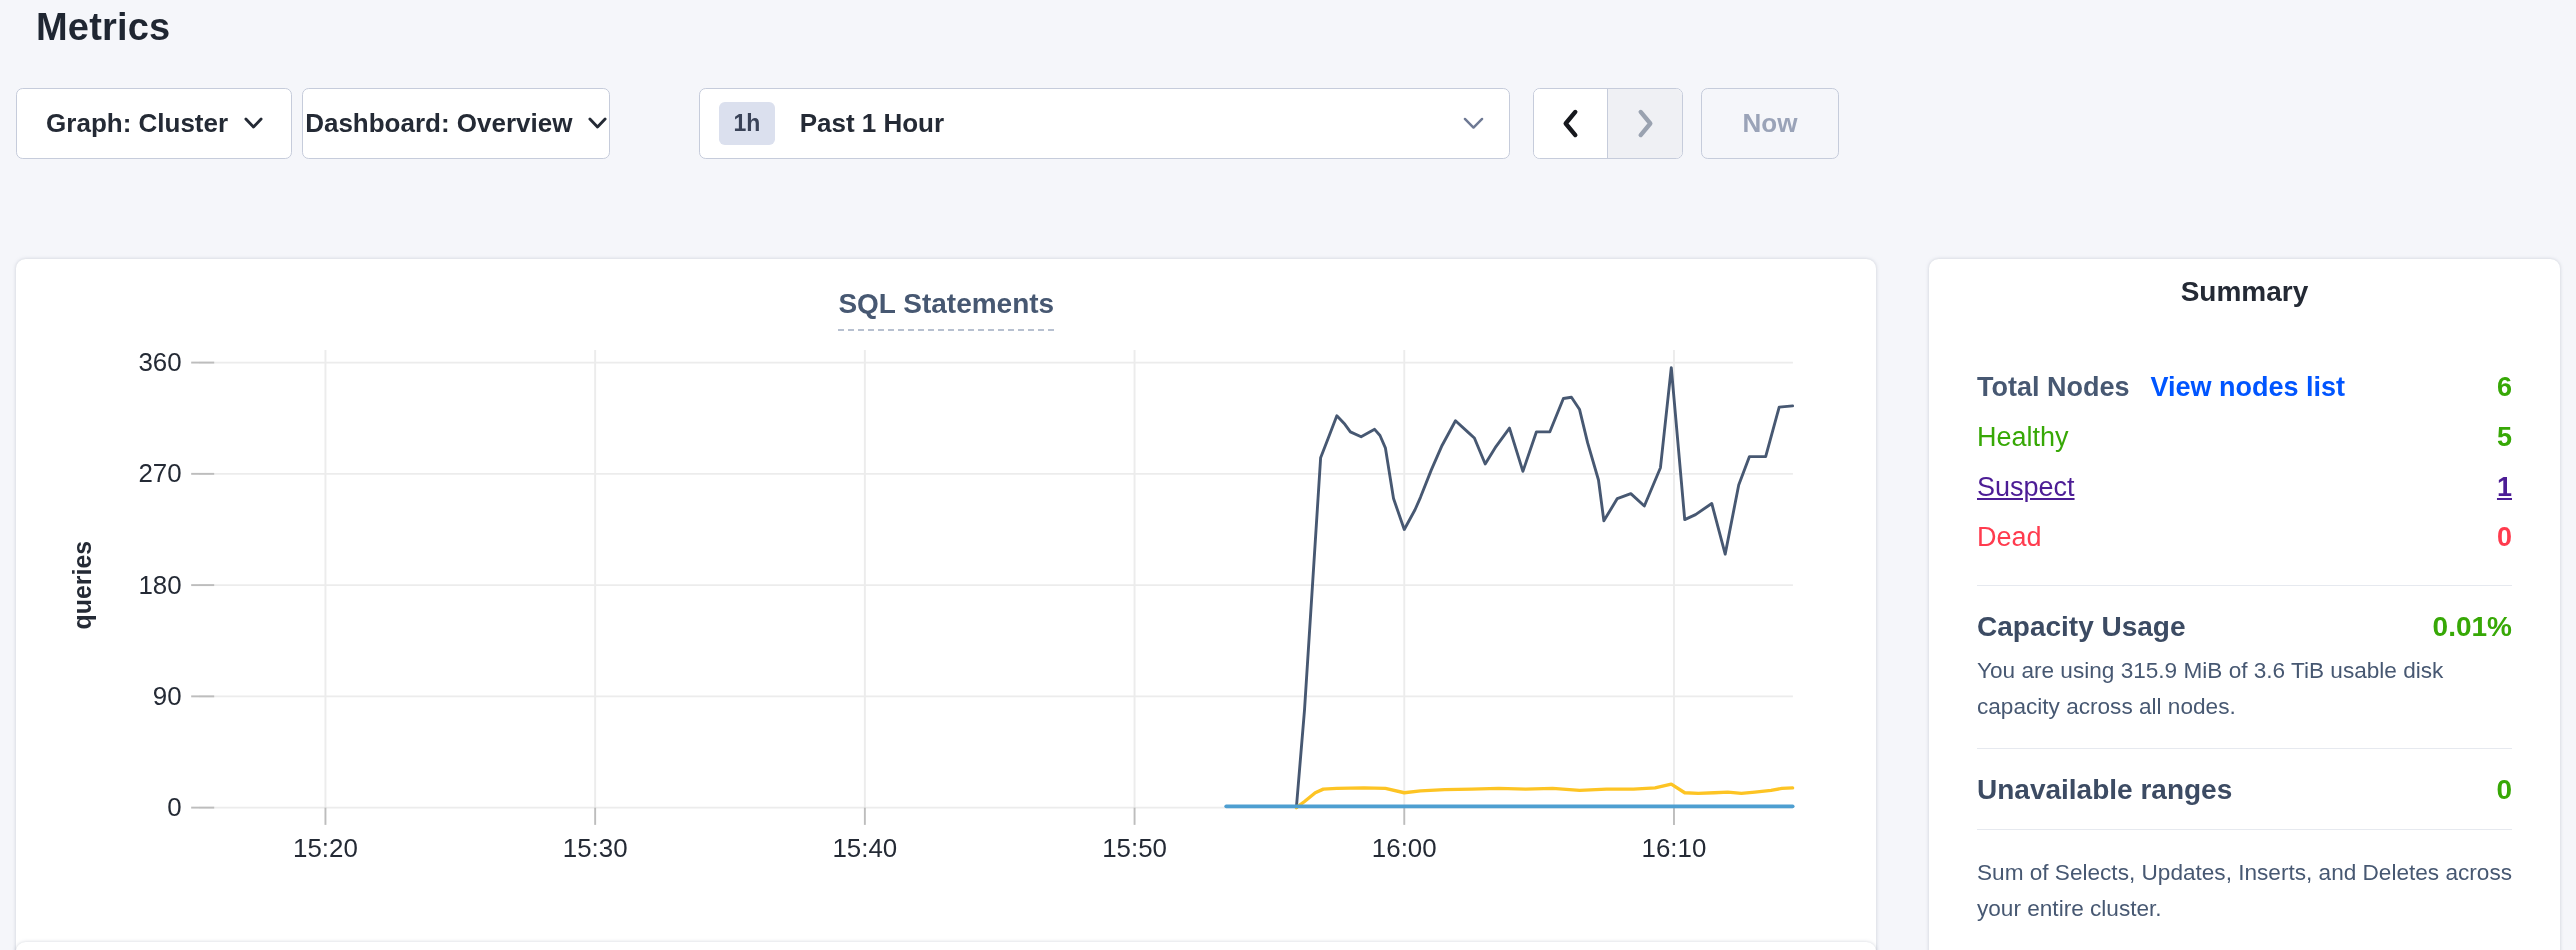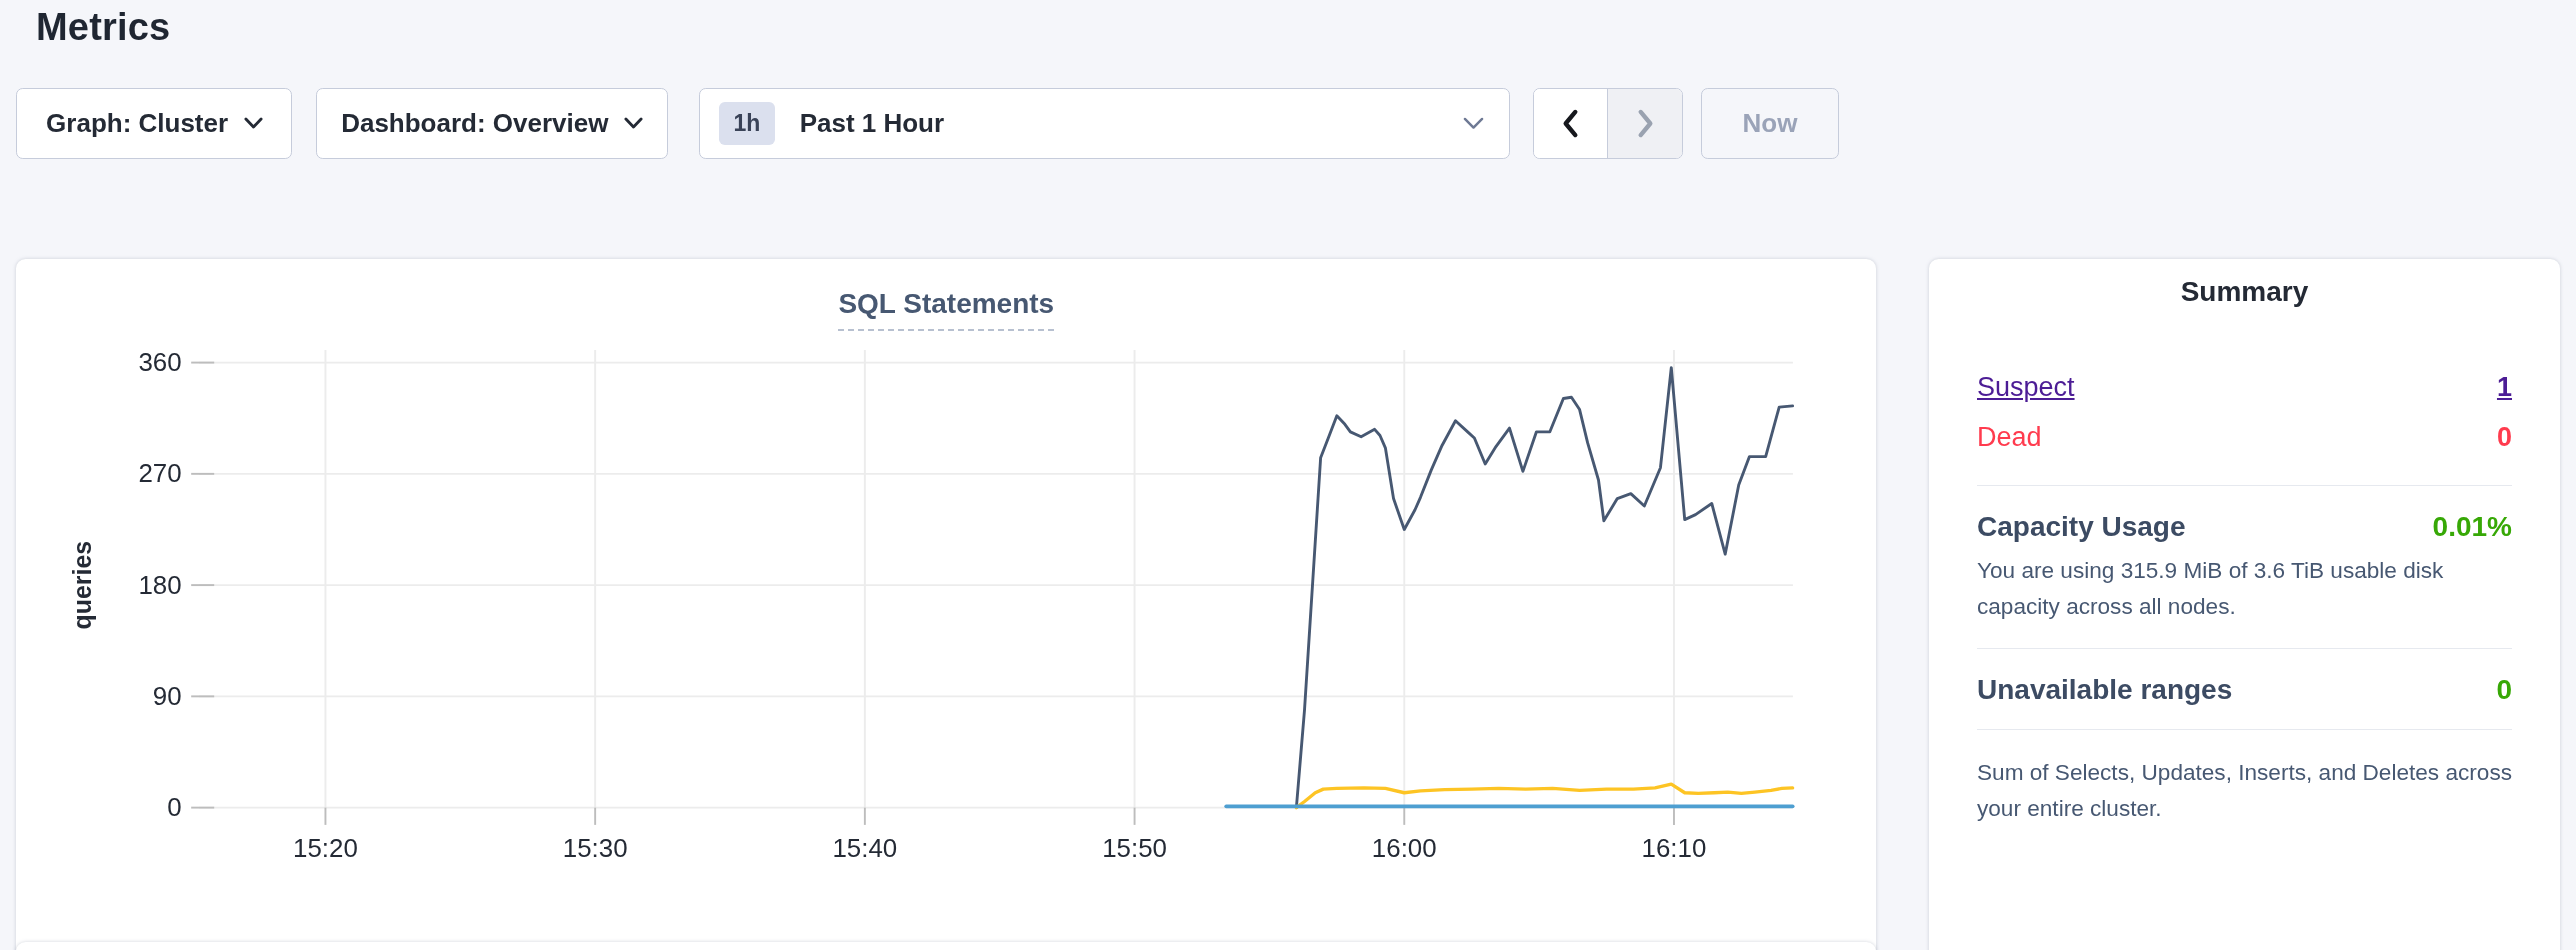--- a/index.html
+++ b/index.html
@@ -17,21 +17,21 @@
   
   .ctl {
     position:absolute; top:88px; height:71px;
     background:#fff; border:1.4px solid #c6ccdb; border-radius:6.7px;
     display:flex; align-items:center; justify-content:center;
     cursor:pointer;
   }
   .dropdown-label { font-size:26px; font-weight:700; color:#242a35; }
   .chev { margin-left:15.4px; }
   #graph-dd { left:16.3px; width:276px; }
-  #dash-dd  { left:316px; width:352px; }
+  #dash-dd  { left:302px; width:308px; }
   #time-sel { left:699px; width:811px; justify-content:flex-start; }
   .time-badge {
     margin-left:19px; background:#dbe0ee; border-radius:5.8px;
     padding:7.7px 14.4px; font-size:23px; font-weight:700; color:#3a4358;
   }
   .time-label { margin-left:25px; font-size:26px; font-weight:600; flex:1; }
   .time-chev { margin-right:25px; }
   #time-nav { left:1533px; width:150px; padding:0; overflow:hidden; justify-content:stretch; }
   .nav-half { width:75px; height:100%; display:flex; align-items:center; justify-content:center; }
   .nav-prev { background:#fff; border-right:1.4px solid #c6ccdb; }
@@ -160,20 +160,31 @@
       <polyline points="1334.3,572.0 1342.8,565.6 1354.0,556.5 1362.4,552.7 1376.5,552.0 1404.6,551.4 1427.1,552.0 1446.8,556.5 1463.7,554.6 1489.0,553.3 1517.1,552.7 1545.2,552.0 1573.3,552.7 1601.5,552.0 1629.6,554.0 1657.7,552.7 1685.8,552.7 1708.3,551.4 1725.2,547.5 1739.2,556.5 1753.3,557.2 1770.2,556.5 1784.2,555.9 1798.3,557.2 1812.4,555.9 1829.2,554.0 1840.5,552.0 1851.7,551.4" fill="none" stroke="#fdc424" stroke-width="3.5" stroke-linejoin="round" stroke-linecap="round"></polyline>
       <polyline points="1261.2,570.7 1851.7,570.7" fill="none" stroke="#4e9fd1" stroke-width="4" stroke-linejoin="round" stroke-linecap="round"></polyline>
     </svg>
 </div>
 
 <div class="card" id="summary-card">
   <div class="summary-title">Summary</div>
 
   <div class="nodes-block">
     <div class="sum-row">
+      <span class="lbl-strong">Total Nodes</span>
+      <span class="view-link">View nodes list</span>
+      <span class="spacer"></span>
+      <span class="val c-green">6</span>
+    </div>
+    <div class="sum-row">
+      <span class="c-green">Healthy</span>
+      <span class="spacer"></span>
+      <span class="val c-green">5</span>
+    </div>
+    <div class="sum-row">
       <span class="c-orange">Suspect</span>
       <span class="spacer"></span>
       <span class="val c-orange">1</span>
     </div>
     <div class="sum-row">
       <span class="c-red">Dead</span>
       <span class="spacer"></span>
       <span class="val c-red">0</span>
     </div>
   </div>

